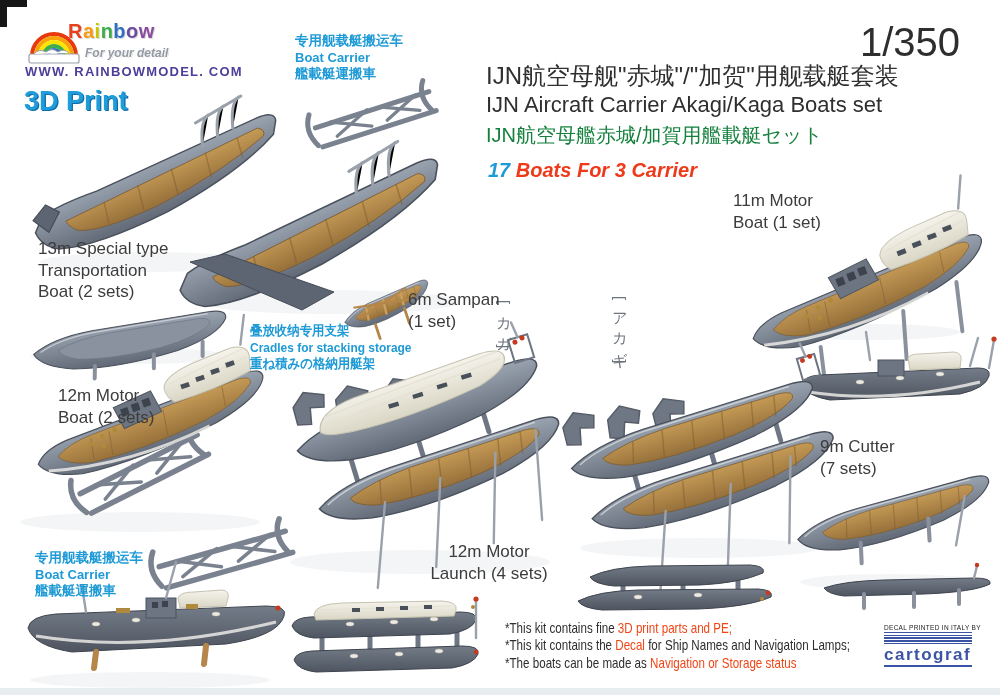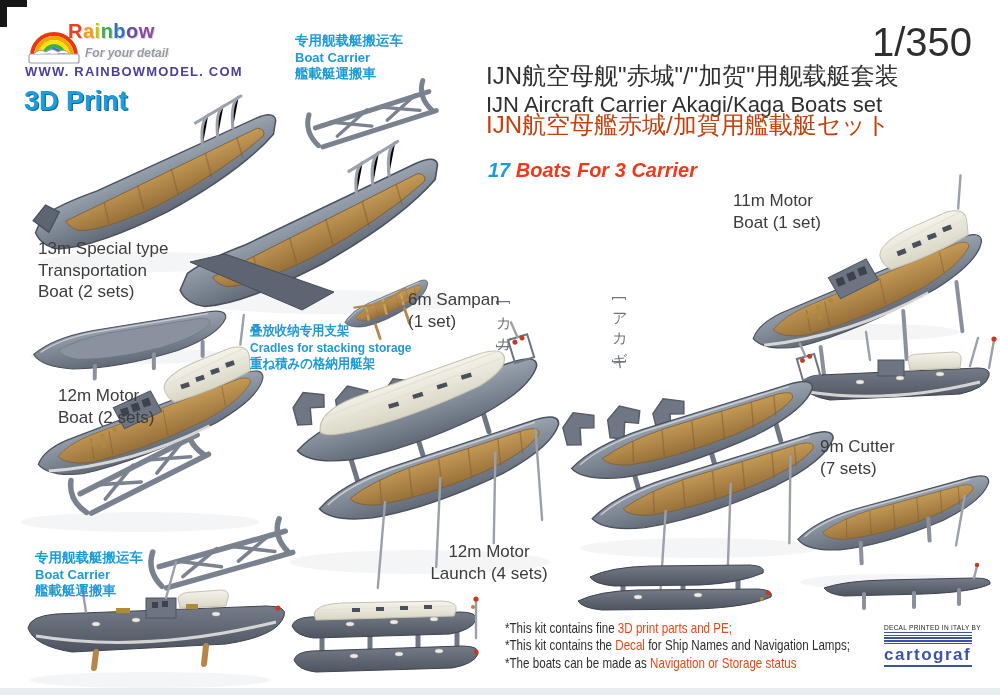--- a/index.html
+++ b/index.html
@@ -24,25 +24,25 @@
   .brand-tagline{position:absolute;left:85px;top:46px;font-size:12px;font-style:italic;
                  font-weight:700;color:#949aa3;text-shadow:.5px .5px 0 #fff,1px 1px 0 #cfd2d6;}
   .brand-site{position:absolute;left:25px;top:64px;font-size:13px;font-weight:700;
               letter-spacing:1.2px;color:var(--purple);}
   .badge3d{position:absolute;left:24px;top:86px;font-size:27px;font-weight:800;
            color:#1f9cd9;text-shadow:1.2px 1.2px 0 #0d6ca6;}
 
   
   .pcode{position:absolute;left:487px;top:18px;font-family:"Liberation Serif",serif;
          font-size:41px;color:#2e2e2e;}
-  .pscale{position:absolute;left:860px;top:20px;width:112px;text-align:right;
+  .pscale{position:absolute;left:860px;top:20px;width:112px;
           font-size:40px;color:#2e2e2e;}
   .t-cn{position:absolute;left:486px;top:60px;font-size:24px;color:#2f2f2f;white-space:nowrap;}
   .t-en{position:absolute;left:486px;top:92px;font-size:22px;color:#2f2f2f;white-space:nowrap;}
-  .t-jp{position:absolute;left:486px;top:109px;font-size:24px;color:#c2410c;white-space:nowrap;}
+  .t-jp{position:absolute;left:486px;top:122px;font-size:20px;color:#15803d;white-space:nowrap;}
   .t-sub{position:absolute;left:488px;top:159px;font-size:20px;font-weight:700;
          font-style:italic;white-space:nowrap;}
   .t-sub .cnt{color:var(--blue);} .t-sub .txt{color:var(--red);}
 
   
   .wm{position:absolute;writing-mode:vertical-rl;font-family:"DejaVu Serif",serif;
       background:linear-gradient(to bottom,#757b84 0%,#a9aeb5 55%,rgba(216,218,222,.12) 100%);
       -webkit-background-clip:text;background-clip:text;color:transparent;
       letter-spacing:8px;line-height:1;}
   .wm-kaga{left:518px;top:196px;font-size:92px;}

